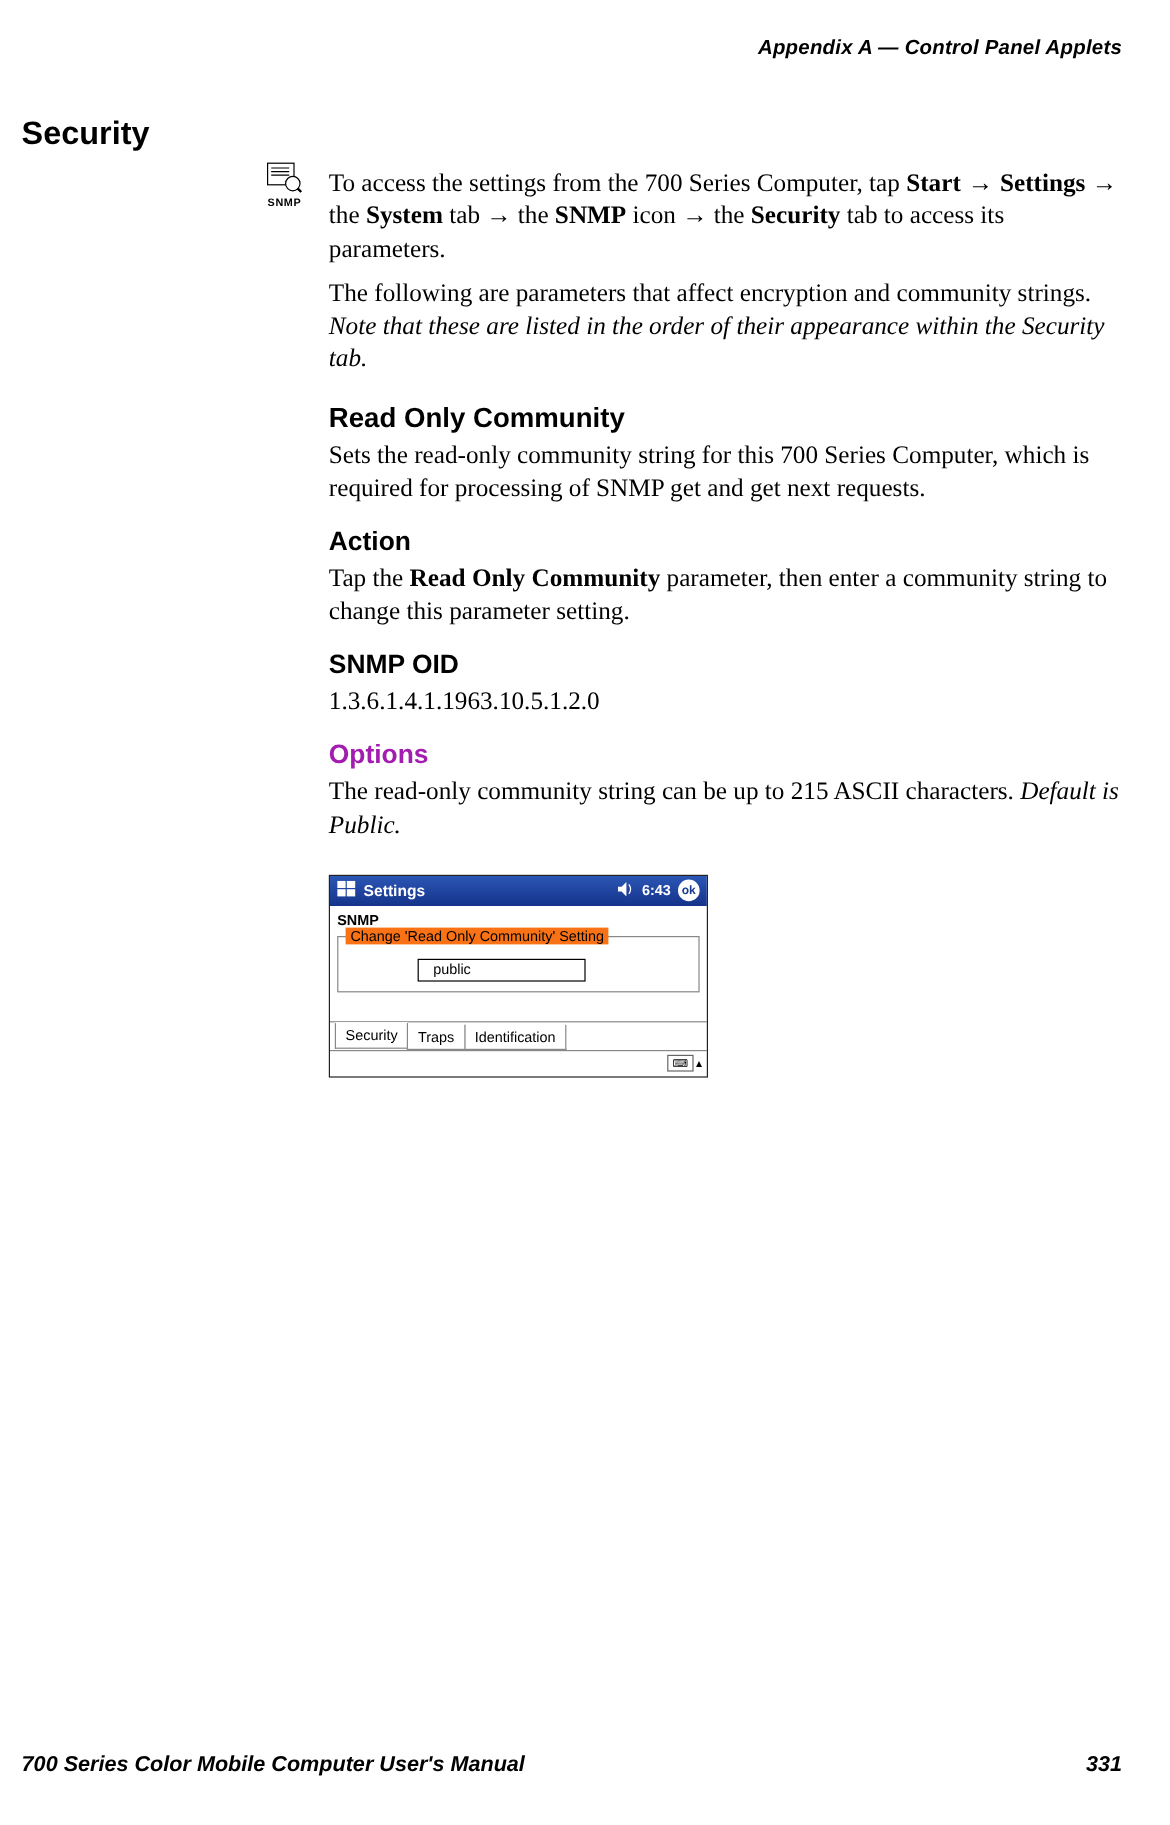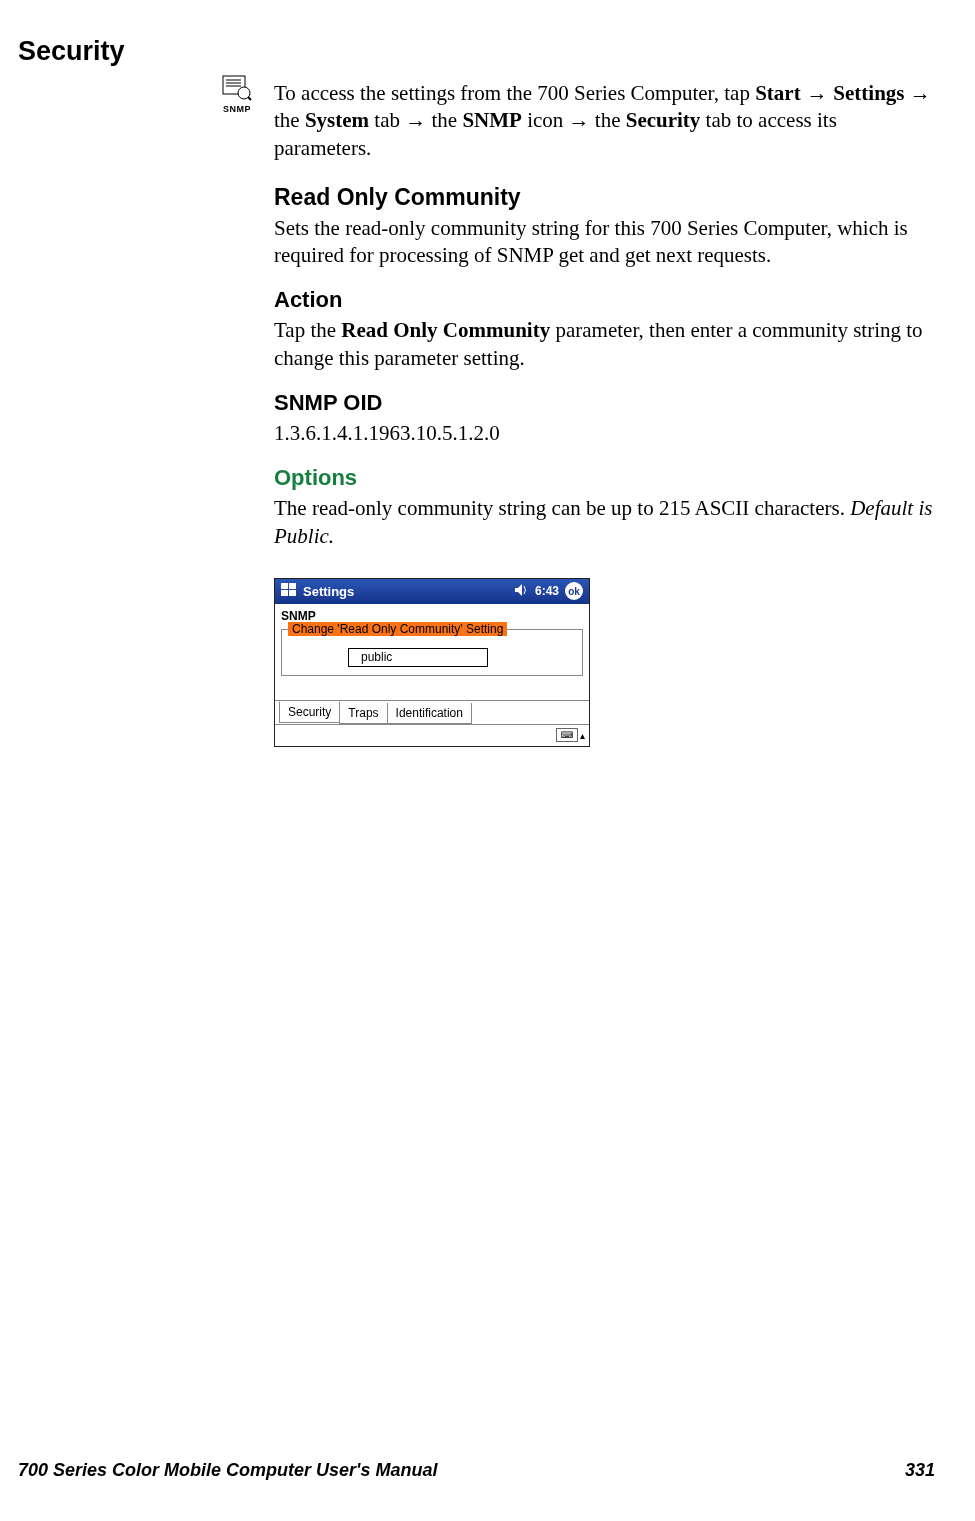--- a/index.html
+++ b/index.html
@@ -69,21 +69,21 @@
     margin: 4px 0 6px 0;
   }
   .para2 {
     font-size: 21px;
     line-height: 1.30;
     margin: 10px 0 0 0;
   }
   b { font-weight: bold; }
   i { font-style: italic; }
   .arrow { font-family: Arial, sans-serif; }
-  .options-title { color: #15803d; }
+  .options-title { color: #a21caf; }
 
   
   .shot {
     margin-top: 28px;
     width: 316px;
     border: 1px solid #222;
     font-family: Tahoma, Arial, sans-serif;
     font-size: 12px;
     background: #fff;
   }
@@ -174,40 +174,44 @@
     font-family: "Arial Narrow", Arial, sans-serif;
     font-weight:bold; font-style:italic; font-size:18px;
     padding-top:40px;
   }
 </style>
 </head>
 <body>
 
 <div class="page">
 
+  <div class="running-head">Appendix A   —   Control Panel Applets</div>
 
   <div class="h1">Security</div>
 
   <div class="body-col">
 
     <div class="intro-row">
       <div class="snmp-icon">
         <svg width="30" height="26" viewBox="0 0 30 26">
           <rect x="1" y="1" width="22" height="18" fill="#fff" stroke="#000"></rect>
           <line x1="4" y1="5" x2="19" y2="5" stroke="#000"></line>
           <line x1="4" y1="8" x2="19" y2="8" stroke="#000"></line>
           <line x1="4" y1="11" x2="19" y2="11" stroke="#000"></line>
           <circle cx="22" cy="18" r="6" fill="#fff" stroke="#000"></circle>
           <line x1="26" y1="22" x2="29" y2="25" stroke="#000" stroke-width="2"></line>
         </svg>
         <span>SNMP</span>
       </div>
       <div style="flex:1">
         <p class="para">
           <span>To access the settings from the 700 Series Computer, tap </span><b>Start</b><span class="arrow"> → </span><b>Settings</b><span> → the </span><b>System</b><span> tab → the </span><b>SNMP</b><span> icon → the </span><b>Security</b><span> tab to access its parameters.</span>
+        </p>
+        <p class="para2">
+          <span>The following are parameters that affect encryption and community strings. </span><i>Note that these are listed in the order of their appearance within the Security tab.</i>
         </p>
 
         <div class="h2">Read Only Community</div>
         <p class="para">Sets the read-only community string for this 700 Series Computer, which is required for processing of SNMP get and get next requests.</p>
 
         <div class="h3">Action</div>
         <p class="para">
           <span>Tap the </span><b>Read Only Community</b><span> parameter, then enter a community string to change this parameter setting.</span>
         </p>
 

